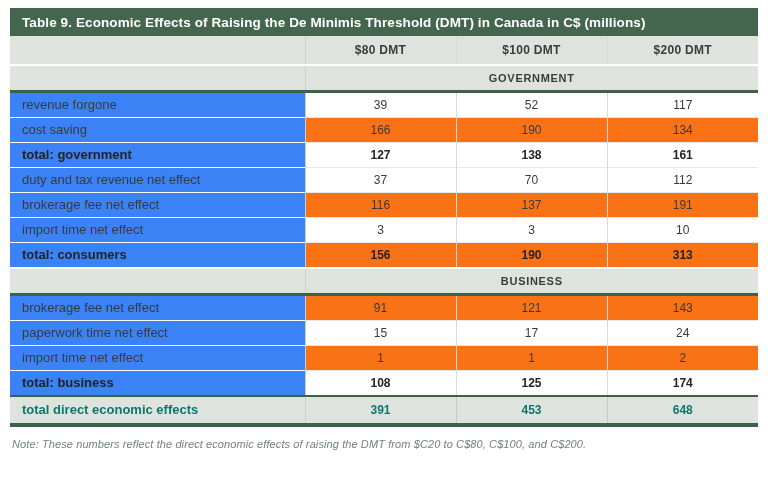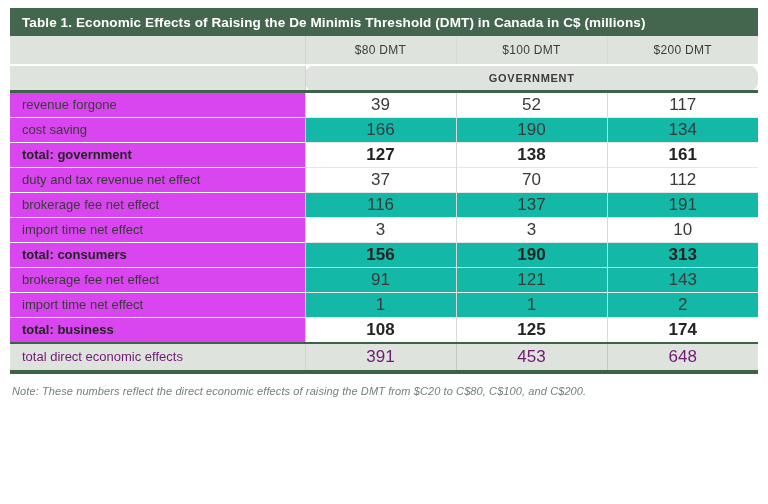--- a/index.html
+++ b/index.html
@@ -1,47 +1,47 @@
 <!DOCTYPE html>
 <html><head>
 <meta charset="utf-8">
 <style>
   html,body{margin:0;padding:0;background:#ffffff;}
   body{width:768px;height:504px;font-family:"Liberation Sans",sans-serif;-webkit-font-smoothing:antialiased;}
   .page{padding:8px 10px 0 10px;}
   table.tbl{border-collapse:collapse;width:748px;table-layout:fixed;}
   th.title{background:#44664F;color:#ffffff;font-size:13.5px;font-weight:bold;text-align:left;padding:7px 12px 6px 12px;letter-spacing:.1px;}
   td{vertical-align:middle;}
-  .lblcell{background:#d946ef;text-align:left;padding:4px 12px;font-size:13px;color:#3a3a3a;border-top:1px solid #fbfcfb;border-right:1px solid #ccd3cc;line-height:16px;}
-  .valcell{text-align:center;font-size:17px;color:#3a3a3a;padding:4px 8px;border-left:1px solid #d7dbd7;border-top:1px solid #e6e8e5;line-height:16px;}
+  .lblcell{background:#3b82f6;text-align:left;padding:4px 12px;font-size:13px;color:#3a3a3a;border-top:1px solid #fbfcfb;border-right:1px solid #ccd3cc;line-height:16px;}
+  .valcell{text-align:center;font-size:12px;color:#3a3a3a;padding:4px 8px;border-left:1px solid #d7dbd7;border-top:1px solid #e6e8e5;line-height:16px;}
   tr.w .valcell{background:#ffffff;}
-  tr.g .valcell{background:#14b8a6;}
-  tr.cols .valcell{background:#dee3dd;font-weight:normal;font-size:12px;color:#3c3c3c;padding:6px 4px;border-top:none;letter-spacing:.3px;}
+  tr.g .valcell{background:#f97316;}
+  tr.cols .valcell{background:#dee3dd;font-weight:bold;font-size:12px;color:#3c3c3c;padding:6px 4px;border-top:none;letter-spacing:.3px;}
   tr.cols .lblcell{background:#dee3dd;border-top:none;}
   tr.sect td{background:#dee3dd;border-top:2px solid #ffffff;border-bottom:3px solid #3e614a;}
-  tr.sect .secthead{text-align:center;font-weight:bold;font-size:11px;letter-spacing:.7px;color:#3c3c3c;padding:6px 4px;border-left:1px solid #ccd3cc;border-radius:10px;}
+  tr.sect .secthead{text-align:center;font-weight:bold;font-size:11px;letter-spacing:.7px;color:#3c3c3c;padding:6px 4px;border-left:1px solid #ccd3cc;}
   tr.total td{font-weight:bold;color:#242424;}
-  tr.grand td{background:#dee3dd;border-top:2px solid #3e614a;border-bottom:4px solid #3e614a;font-weight:normal;color:#701a75;padding-top:5px;padding-bottom:5px;}
+  tr.grand td{background:#dee3dd;border-top:2px solid #3e614a;border-bottom:4px solid #3e614a;font-weight:bold;color:#0f766e;padding-top:5px;padding-bottom:5px;}
   tr.grand .valcell{background:#dee3dd;border-left:1px solid #c3cbc3;text-align:center;}
   p.note{font-size:11px;font-style:italic;color:#73817c;margin:10px 2px 0 2px;line-height:1.45;letter-spacing:.1px;}
 </style>
 </head>
 <body>
 
 <div class="page">
   <table class="tbl">
     <colgroup>
       <col style="width:295px">
         <col style="width:151px">
         <col style="width:151px">
         <col style="width:151px">
     </colgroup>
     <thead>
       <tr>
-        <th class="title" colspan="4">Table 1. Economic Effects of Raising the De Minimis Threshold (DMT) in Canada in C$ (millions)</th>
+        <th class="title" colspan="4">Table 9. Economic Effects of Raising the De Minimis Threshold (DMT) in Canada in C$ (millions)</th>
       </tr>
       <tr class="cols">
         <td class="lblcell"></td>
         <td class="valcell">$80 DMT</td>
         <td class="valcell">$100 DMT</td>
         <td class="valcell">$200 DMT</td>
       </tr>
     </thead>
     <tbody>
 
@@ -86,25 +86,35 @@
         <td class="valcell">3</td>
         <td class="valcell">10</td>
       </tr>
       <tr class="g total">
         <td class="lblcell">total: consumers</td>
         <td class="valcell">156</td>
         <td class="valcell">190</td>
         <td class="valcell">313</td>
       </tr>
 
+      <tr class="sect">
+        <td class="lblcell"></td>
+        <td class="secthead" colspan="3">BUSINESS</td>
+      </tr>
       <tr class="g">
         <td class="lblcell">brokerage fee net effect</td>
         <td class="valcell">91</td>
         <td class="valcell">121</td>
         <td class="valcell">143</td>
+      </tr>
+      <tr class="w">
+        <td class="lblcell">paperwork time net effect</td>
+        <td class="valcell">15</td>
+        <td class="valcell">17</td>
+        <td class="valcell">24</td>
       </tr>
       <tr class="g">
         <td class="lblcell">import time net effect</td>
         <td class="valcell">1</td>
         <td class="valcell">1</td>
         <td class="valcell">2</td>
       </tr>
       <tr class="w total">
         <td class="lblcell">total: business</td>
         <td class="valcell">108</td>

